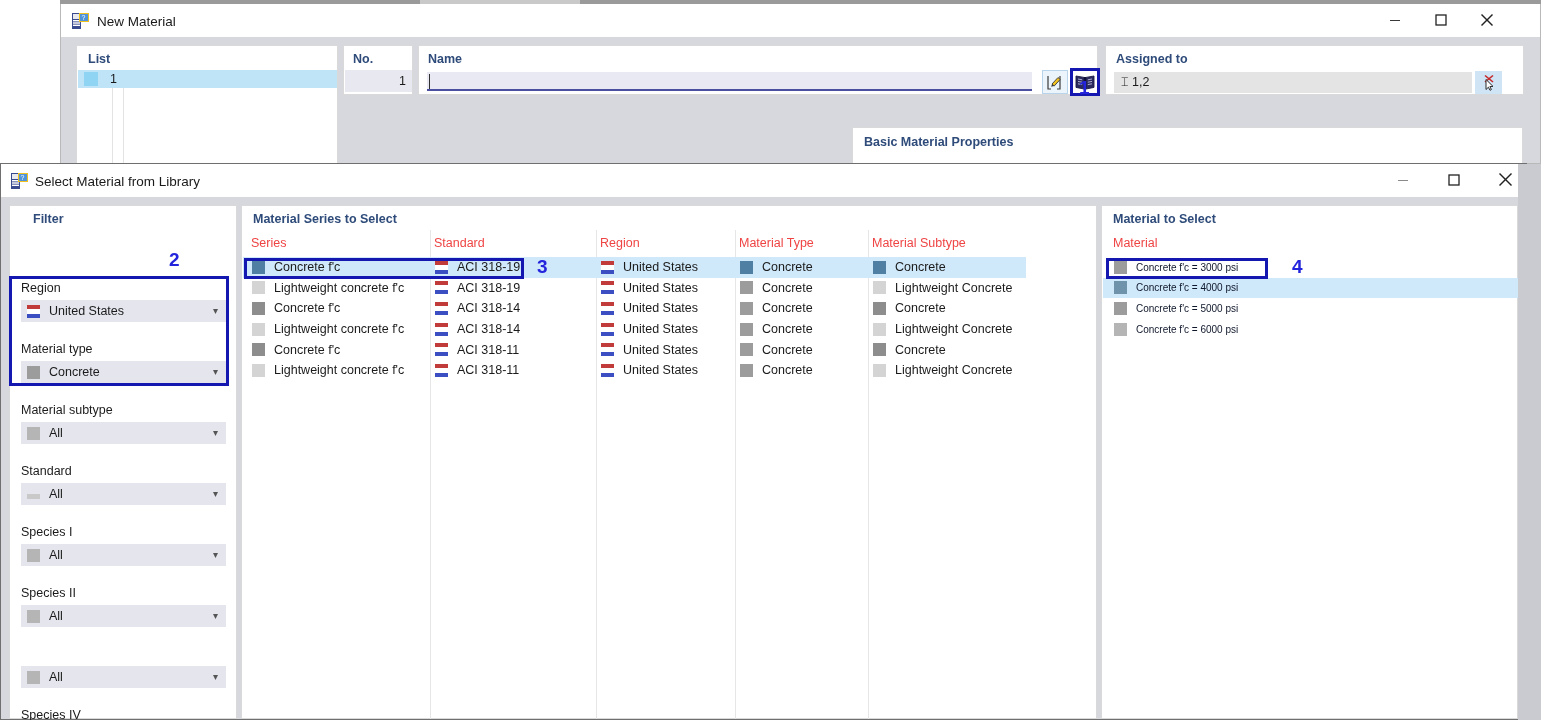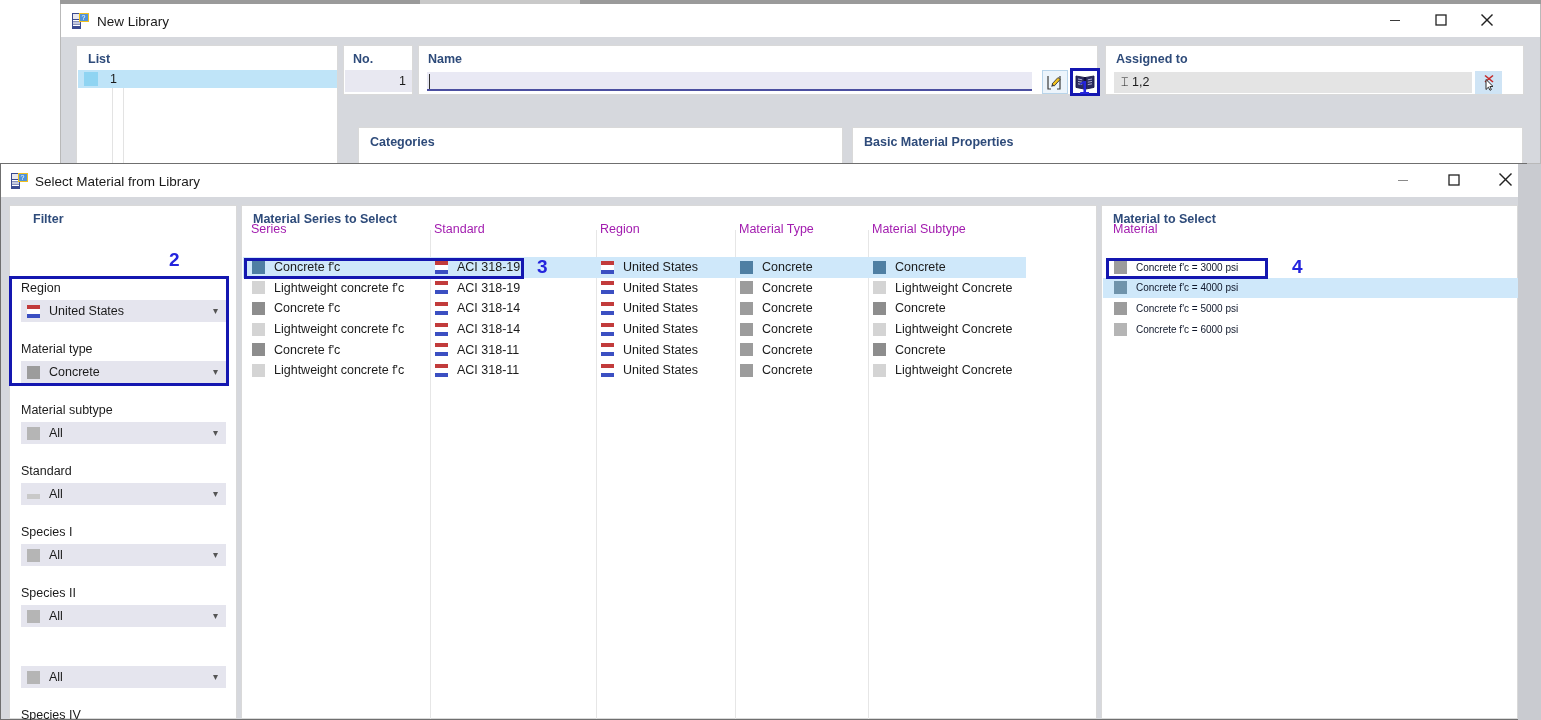--- a/index.html
+++ b/index.html
@@ -141,21 +141,21 @@
   .f-combo .txt{margin-left:9px;font-size:12.5px;color:#1b1b1b;}
   .f-combo .chev{margin-left:auto;margin-right:8px;color:#555;font-size:10px;line-height:1;}
   .flagsw{background:linear-gradient(to bottom,#c23b3b 0 33%,#ffffff 33% 66%,#3b4fc2 66% 100%);}
   #filter-box2{left:8px;top:79px;width:220px;height:110px;border:3px solid #1417b0;box-sizing:border-box;}
   #ann2{left:168px;top:52px;font-size:19px;font-weight:bold;color:#2424dd;}
 
   
   #series-panel{left:240px;top:8px;width:856px;height:514px;}
   #series-head{left:11px;top:6px;}
   .colhead{
-    position:absolute;top:16px;font-size:12.5px;color:#a21caf;
+    position:absolute;top:30px;font-size:12.5px;color:#ef4444;
   }
   .vrule{position:absolute;top:24px;width:1px;background:#e6e6e6;}
   .srow{position:absolute;left:1px;width:783px;height:20.6px;}
   .srow.sel{background:#cfe8fa;}
   .cell{position:absolute;top:0;height:20.6px;display:flex;align-items:center;font-size:12.5px;color:#1b1b1b;}
   .cell .sw{width:13px;height:13px;flex:none;}
   .cell .tx{margin-left:9px;white-space:nowrap;}
   #series-sel-box{left:2px;top:52px;width:280px;height:21px;border:3px solid #1417b0;box-sizing:border-box;}
   #ann3{left:295px;top:50px;font-size:19px;font-weight:bold;color:#2424dd;}
 
@@ -185,21 +185,21 @@
     <svg class="abs" id="nm-appicon" viewBox="0 0 17 16">
       <rect x="0" y="0" width="9" height="16" fill="#3a4a8f"></rect>
       <rect x="1" y="1" width="7" height="5" fill="#e8e8ef"></rect>
       <rect x="1" y="7" width="7" height="1.4" fill="#ffffff"></rect>
       <rect x="1" y="9.3" width="7" height="1.4" fill="#ffffff"></rect>
       <rect x="1" y="11.6" width="7" height="1.4" fill="#ffffff"></rect>
       <rect x="7" y="0" width="10" height="9" fill="#f0c01e"></rect>
       <rect x="8" y="1" width="8" height="7" fill="#4f93d9"></rect>
       <text x="9.5" y="7.4" font-size="7" fill="#ffffff" font-family="Liberation Sans, sans-serif">?</text>
     </svg>
-    <div class="abs" id="nm-title">New Library</div>
+    <div class="abs" id="nm-title">New Material</div>
 
     <div class="abs wbtn" id="nm-min">
       <svg width="12" height="12" viewBox="0 0 12 12">
         <rect x="1" y="6" width="10" height="1" fill="#3a3a3a"></rect>
       </svg>
     </div>
     <div class="abs wbtn" id="nm-max">
       <svg width="12" height="12" viewBox="0 0 12 12">
         <rect x="1" y="1" width="10" height="10" fill="none" stroke="#222" stroke-width="1.3"></rect>
       </svg>
@@ -260,23 +260,20 @@
       <div class="abs iconbtn" id="nm-assigned-btn">
         <svg width="18" height="17" viewBox="0 0 18 17">
           <line x1="5" y1="1.5" x2="13" y2="8" stroke="#c62828" stroke-width="1.6"></line>
           <line x1="13" y1="1.5" x2="5" y2="8" stroke="#c62828" stroke-width="1.6"></line>
           <path d="M6 5.5 L6 15.5 L8.4 13.2 L10 16.3 L11.4 15.5 L9.9 12.6 L13 12.4 Z" fill="#ffffff" stroke="#2b2b2b" stroke-width="1"></path>
         </svg>
       </div>
     </div>
 
 
-    <div class="abs panel" id="nm-cat">
-      <div class="abs panel-head" id="nm-cat-head">Categories</div>
-    </div>
     <div class="abs panel" id="nm-basic">
       <div class="abs panel-head" id="nm-basic-head">Basic Material Properties</div>
     </div>
 
     <div class="abs" id="ann1">1</div>
   </div>
 </div>
 
 <div class="abs" id="win-lib">
 

